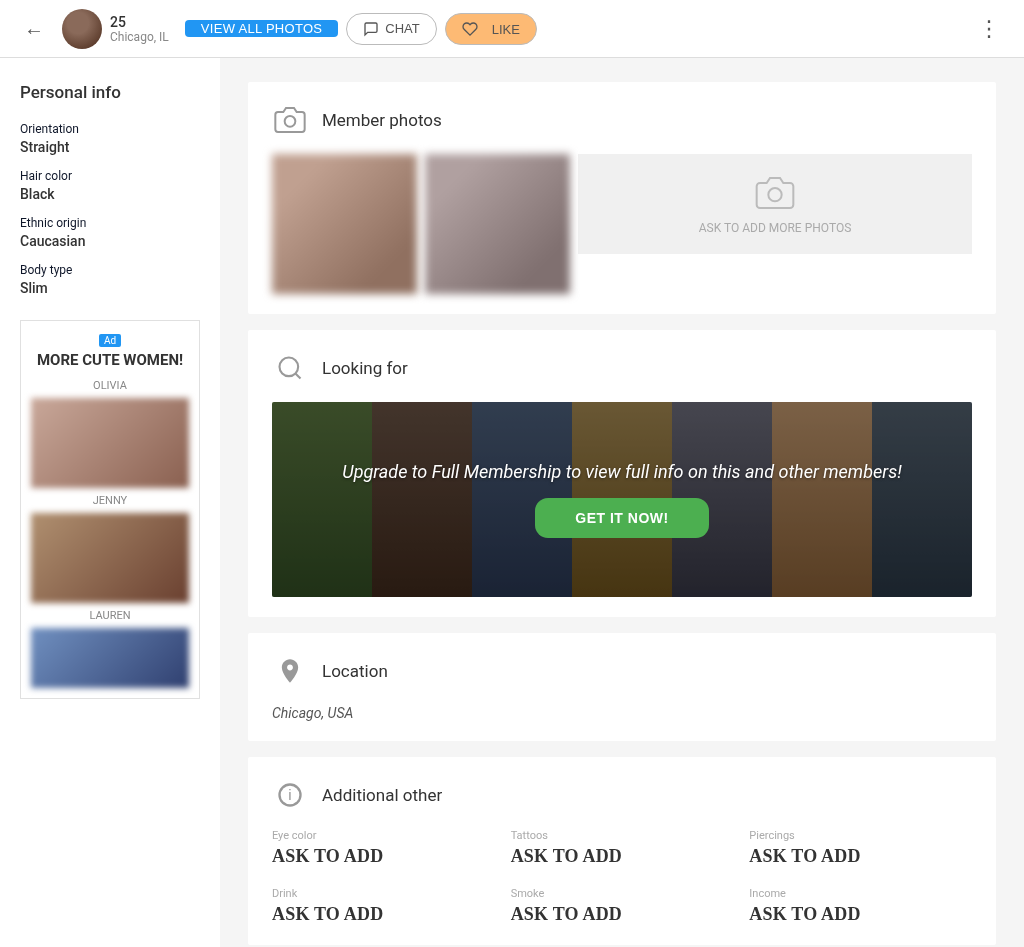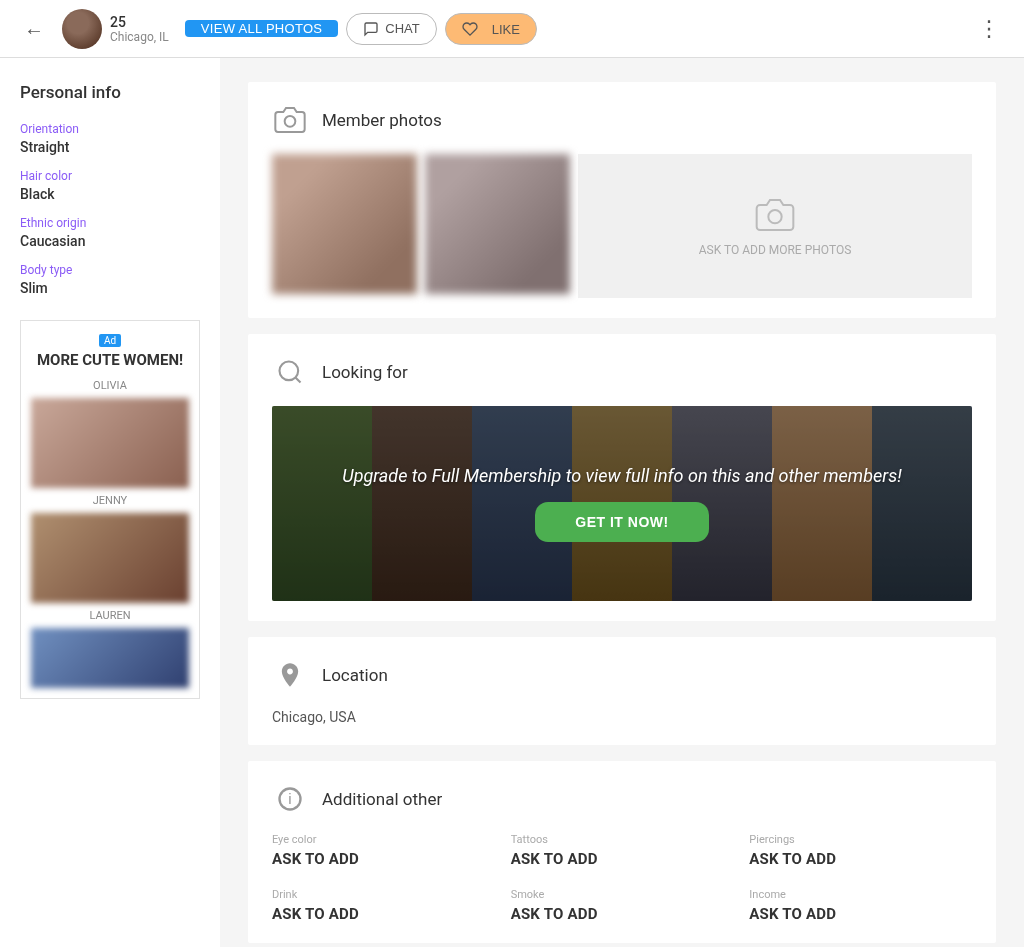--- a/index.html
+++ b/index.html
@@ -113,21 +113,21 @@
       min-height: 889px;
     }
     .sidebar-title {
       font-size: 17px;
       font-weight: 500;
       color: #333;
       margin-bottom: 20px;
     }
     .info-label {
       font-size: 12px;
-      color: #8b5cf6;
+      color: #0f172a;
       margin-bottom: 3px;
       margin-top: 14px;
     }
     .info-value {
       font-size: 14px;
       font-weight: 500;
       color: #333;
     }
 
     
@@ -234,21 +234,21 @@
       filter: blur(4px);
       flex-shrink: 0;
     }
     .photo-add-more {
       flex: 1;
       background: #f0f0f0;
       display: flex;
       flex-direction: column;
       align-items: center;
       justify-content: center;
-      height: 144px;
+      height: 100px;
       color: #999;
       font-size: 12px;
       text-align: center;
       gap: 8px;
       cursor: pointer;
     }
 
     
     .upgrade-banner {
       position: relative;
@@ -298,38 +298,40 @@
       font-weight: 600;
       cursor: pointer;
       border-radius: 13px;
       letter-spacing: 0.5px;
     }
 
     
     .location-value {
       font-size: 14px;
       color: #555;
+      font-style: italic;
     }
 
     
     .info-grid {
       display: grid;
       grid-template-columns: repeat(3, 1fr);
       gap: 20px 16px;
     }
     .info-grid-label {
       font-size: 11px;
       color: #aaa;
       margin-bottom: 4px;
     }
     .info-grid-value {
-      font-size: 15px;
+      font-size: 18px;
       font-weight: 700;
       color: #333;
       letter-spacing: 0.2px;
+      font-family: Liberation Serif, serif;
     }
 
     
     .camera-svg { width: 32px; height: 32px; }
     .search-svg { width: 28px; height: 28px; }
     .location-svg { width: 28px; height: 28px; }
     .info-svg { width: 28px; height: 28px; }
     .camera-small { width: 40px; height: 40px; }
     .heart-svg { width: 16px; height: 16px; }
     .chat-svg { width: 16px; height: 16px; }

